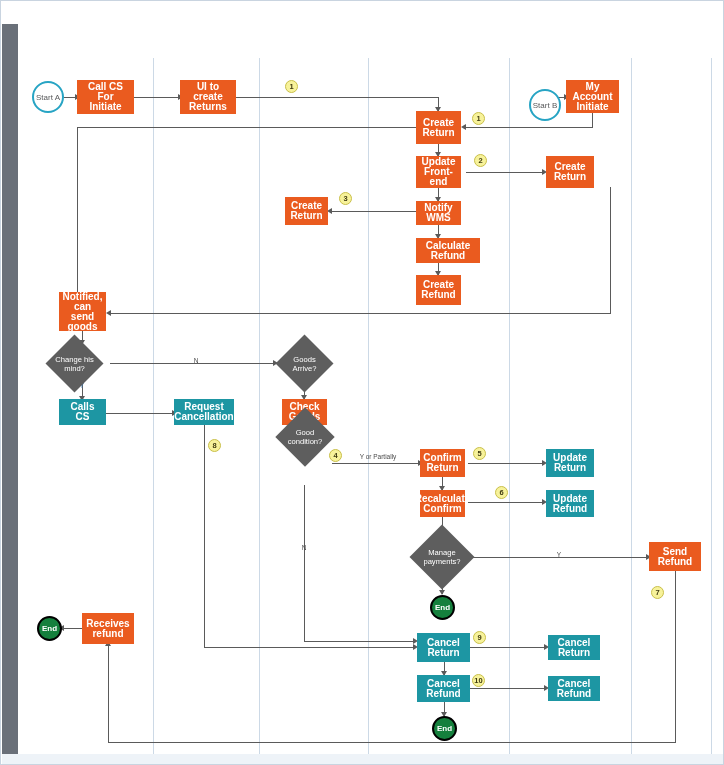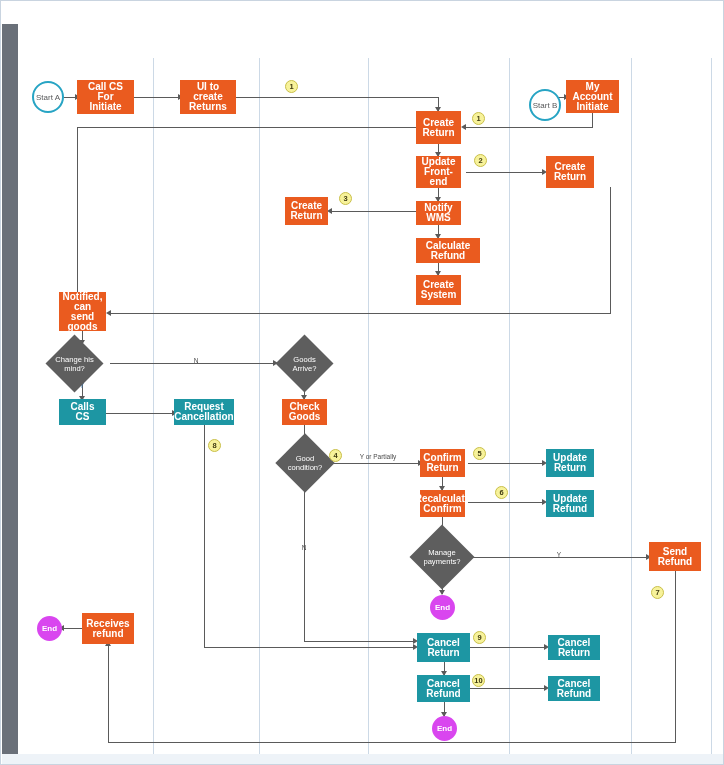--- a/index.html
+++ b/index.html
@@ -24,21 +24,21 @@
   #bottomstrip{position:absolute;left:1px;top:753px;width:722px;height:10px;background:#eef3f8;}
   
   .node{position:absolute;box-sizing:border-box;display:flex;align-items:center;
         justify-content:center;text-align:center;color:#fff;font-size:10px;font-weight:bold;
         line-height:10px;padding:5px;}
   .orange{background:#ea5b1f;}
   .teal{background:#1d96a3;}
   .circ{position:absolute;border-radius:50%;display:flex;align-items:center;justify-content:center;
         text-align:center;font-size:8px;line-height:9px;box-sizing:border-box;}
   .startcirc{background:#ffffff;border:2px solid #27a4c4;color:#58595b;font-weight:normal;}
-  .endcirc{background:#d946ef;border:2px solid #d946ef;color:#ffffff;font-weight:bold;}
+  .endcirc{background:#15803d;border:2px solid #000000;color:#ffffff;font-weight:bold;}
   .diamond{position:absolute;display:flex;align-items:center;justify-content:center;}
   .diamond .dshape{position:absolute;left:0;top:0;width:100%;height:100%;
         background:#5e5e5e;transform:rotate(45deg);}
   .diamond .dtext{position:relative;z-index:2;color:#fff;font-size:7.6px;font-weight:normal;
         line-height:9px;text-align:center;width:115%;}
   .badge{position:absolute;width:13px;height:13px;border-radius:50%;background:#f7f29a;
          border:1px solid #c9bf4a;color:#3f3a10;font-size:7.5px;font-weight:bold;
          display:flex;align-items:center;justify-content:center;box-sizing:border-box;}
   
   .h{position:absolute;height:1px;background:#5a5a5a;}
@@ -191,38 +191,38 @@
 
   <div class="circ startcirc" style="left:522px;top:88px;width:32px;height:32px;margin-left:6px;">Start B</div>
   <div class="node orange" style="left:565px;top:79px;width:53px;height:33px;">My Account Initiate</div>
 
   <div class="node orange" style="left:415px;top:110px;width:45px;height:33px;">Create Return</div>
   <div class="node orange" style="left:415px;top:155px;width:45px;height:32px;">Update Front-end</div>
   <div class="node orange" style="left:545px;top:155px;width:48px;height:32px;">Create Return</div>
   <div class="node orange" style="left:415px;top:200px;width:45px;height:24px;">Notify WMS</div>
   <div class="node orange" style="left:284px;top:196px;width:43px;height:28px;">Create Return</div>
   <div class="node orange" style="left:415px;top:237px;width:64px;height:25px;">Calculate Refund</div>
-  <div class="node orange" style="left:415px;top:274px;width:45px;height:30px;">Create System</div>
+  <div class="node orange" style="left:415px;top:274px;width:45px;height:30px;">Create Refund</div>
 
   <div class="node orange" style="left:58px;top:291px;width:47px;height:39px;">Notified, can send goods</div>
 
   <div class="diamond" style="left:53px;top:342px;width:41px;height:41px;">
     <span class="dshape"></span>
     <span class="dtext">Change his mind?</span>
   </div>
   <div class="diamond" style="left:283px;top:342px;width:41px;height:41px;">
     <span class="dshape"></span>
     <span class="dtext">Goods Arrive?</span>
   </div>
 
   <div class="node teal" style="left:58px;top:398px;width:47px;height:26px;">Calls CS</div>
   <div class="node teal" style="left:173px;top:398px;width:60px;height:26px;">Request Cancellation</div>
   <div class="node orange" style="left:281px;top:398px;width:45px;height:26px;">Check Goods</div>
 
-  <div class="diamond" style="left:283px;top:441px;width:42px;height:42px;">
+  <div class="diamond" style="left:283px;top:415px;width:42px;height:42px;">
     <span class="dshape"></span>
     <span class="dtext">Good condition?</span>
   </div>
 
   <div class="node orange" style="left:419px;top:448px;width:45px;height:28px;">Confirm Return</div>
   <div class="node teal" style="left:545px;top:448px;width:48px;height:28px;">Update Return</div>
   <div class="node orange" style="left:419px;top:489px;width:45px;height:27px;">Recalculate Confirm</div>
   <div class="node teal" style="left:545px;top:489px;width:48px;height:27px;">Update Refund</div>
 
   <div class="diamond" style="left:418px;top:533px;width:46px;height:46px;">

